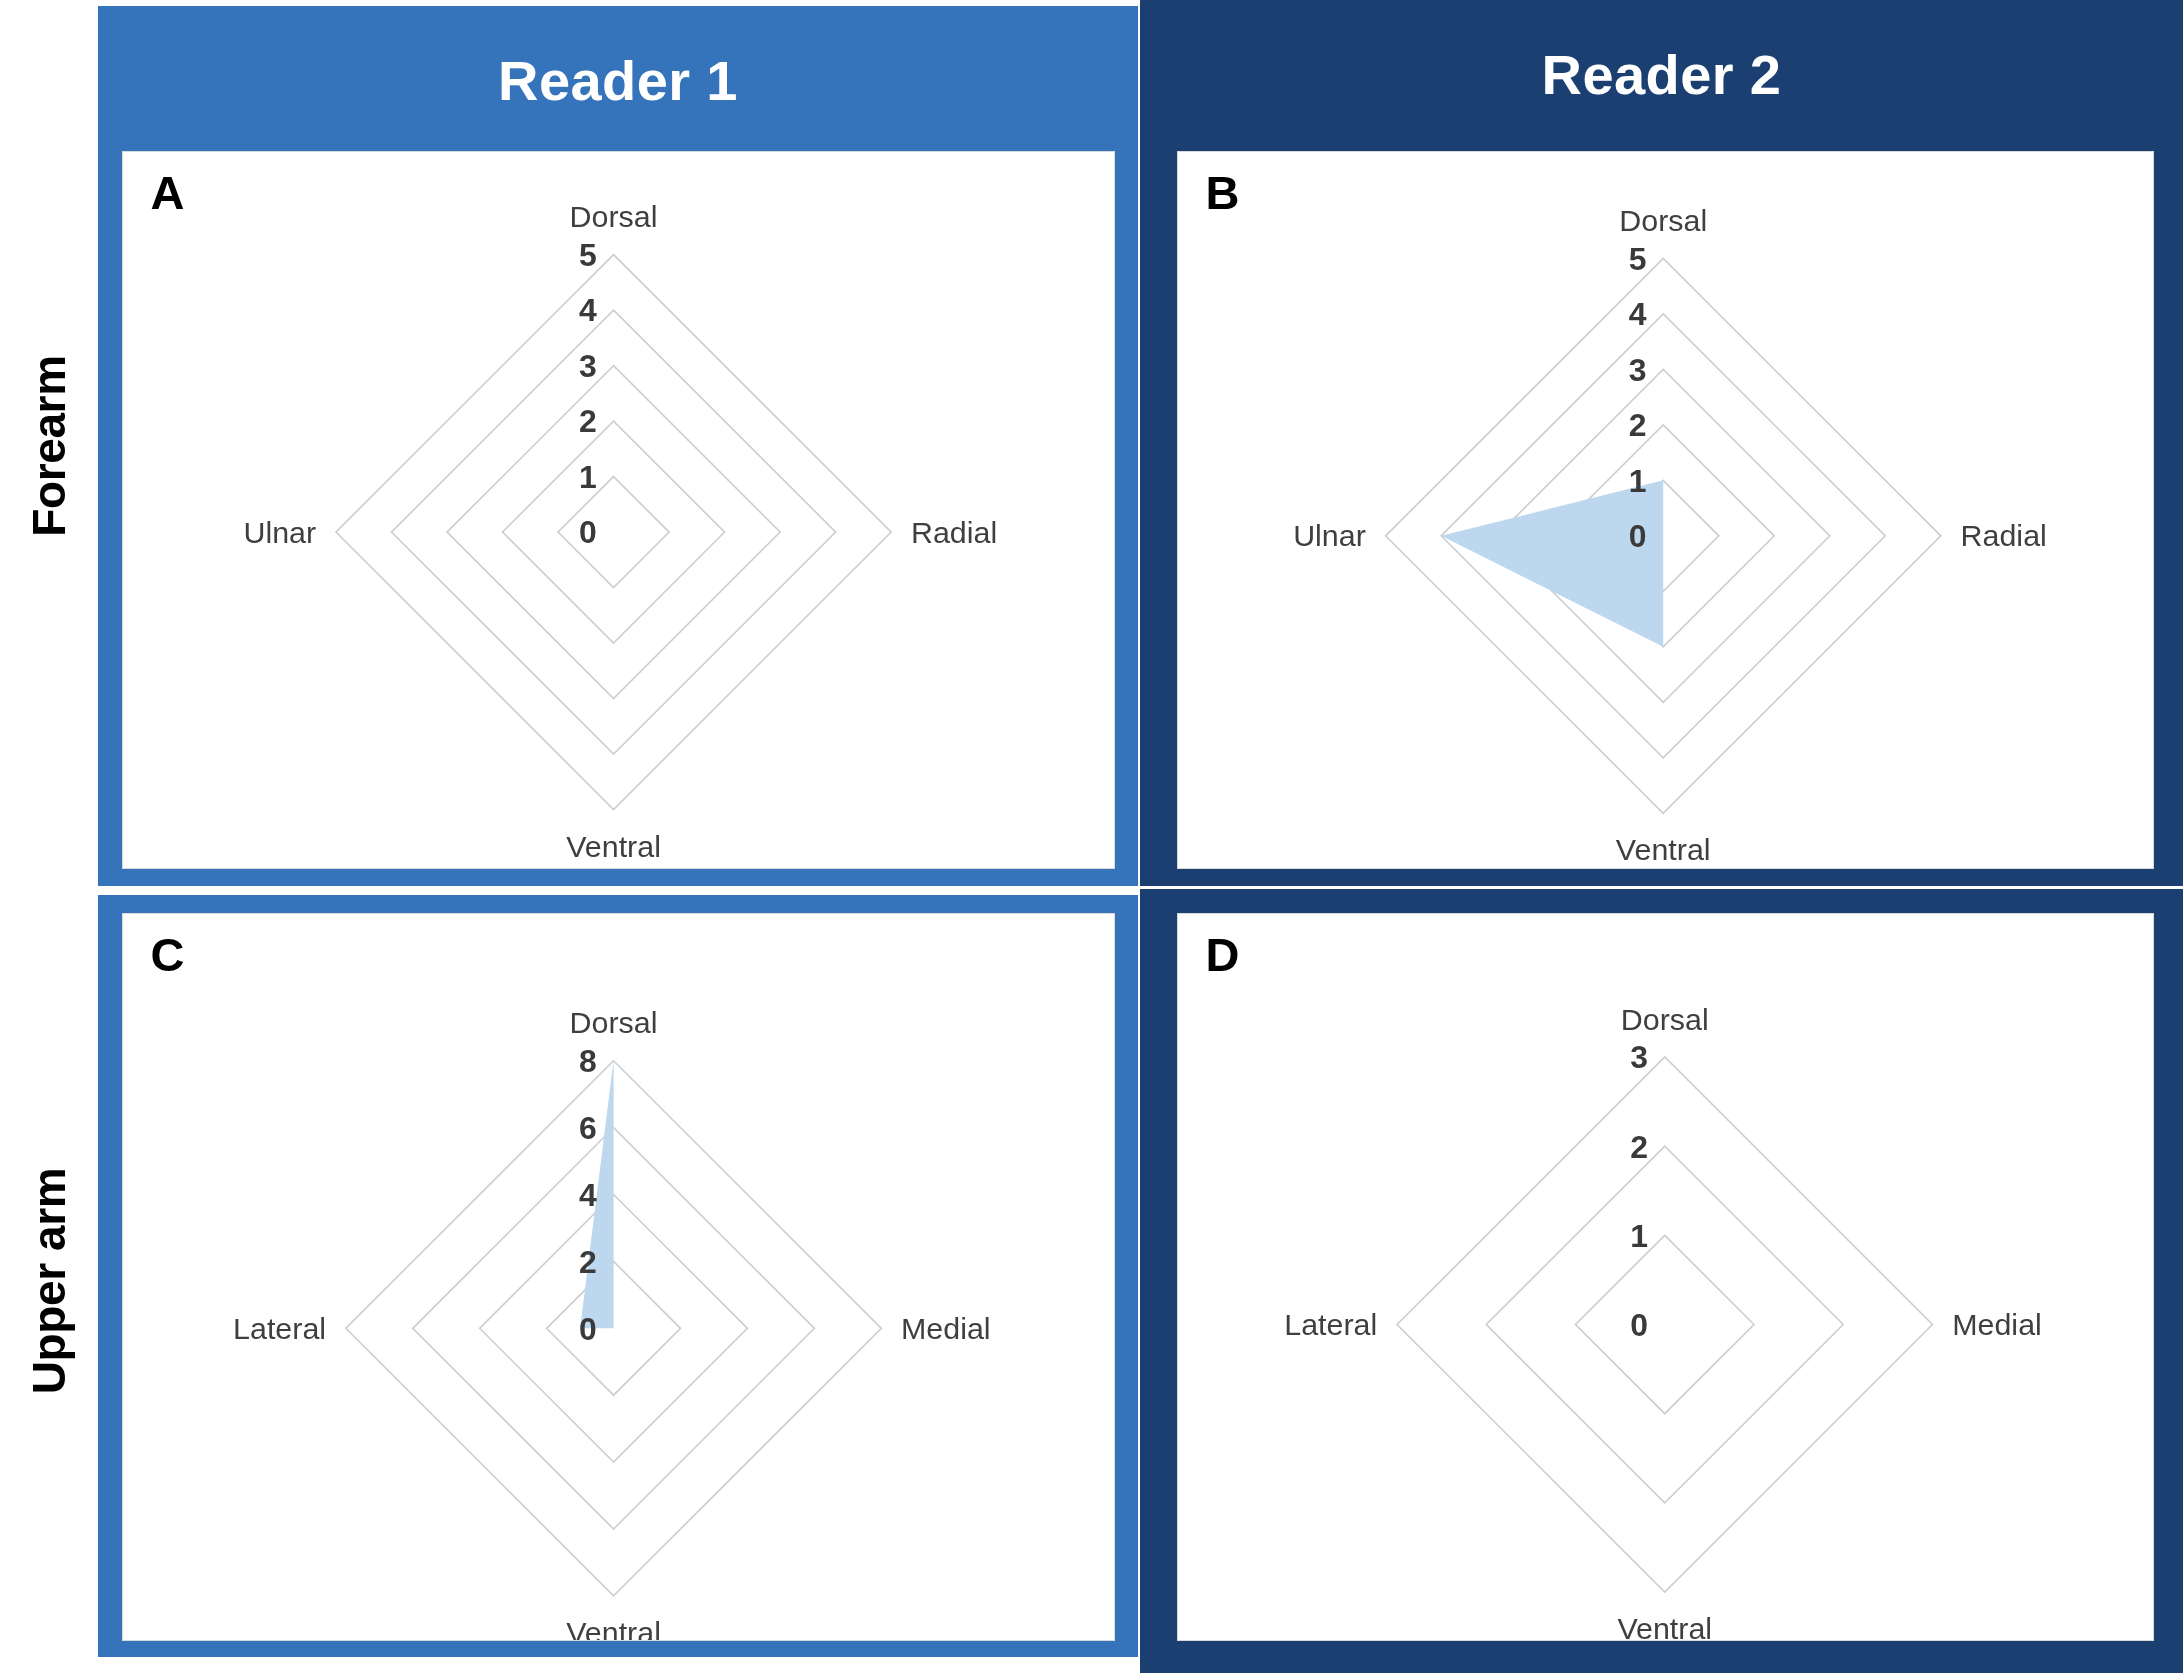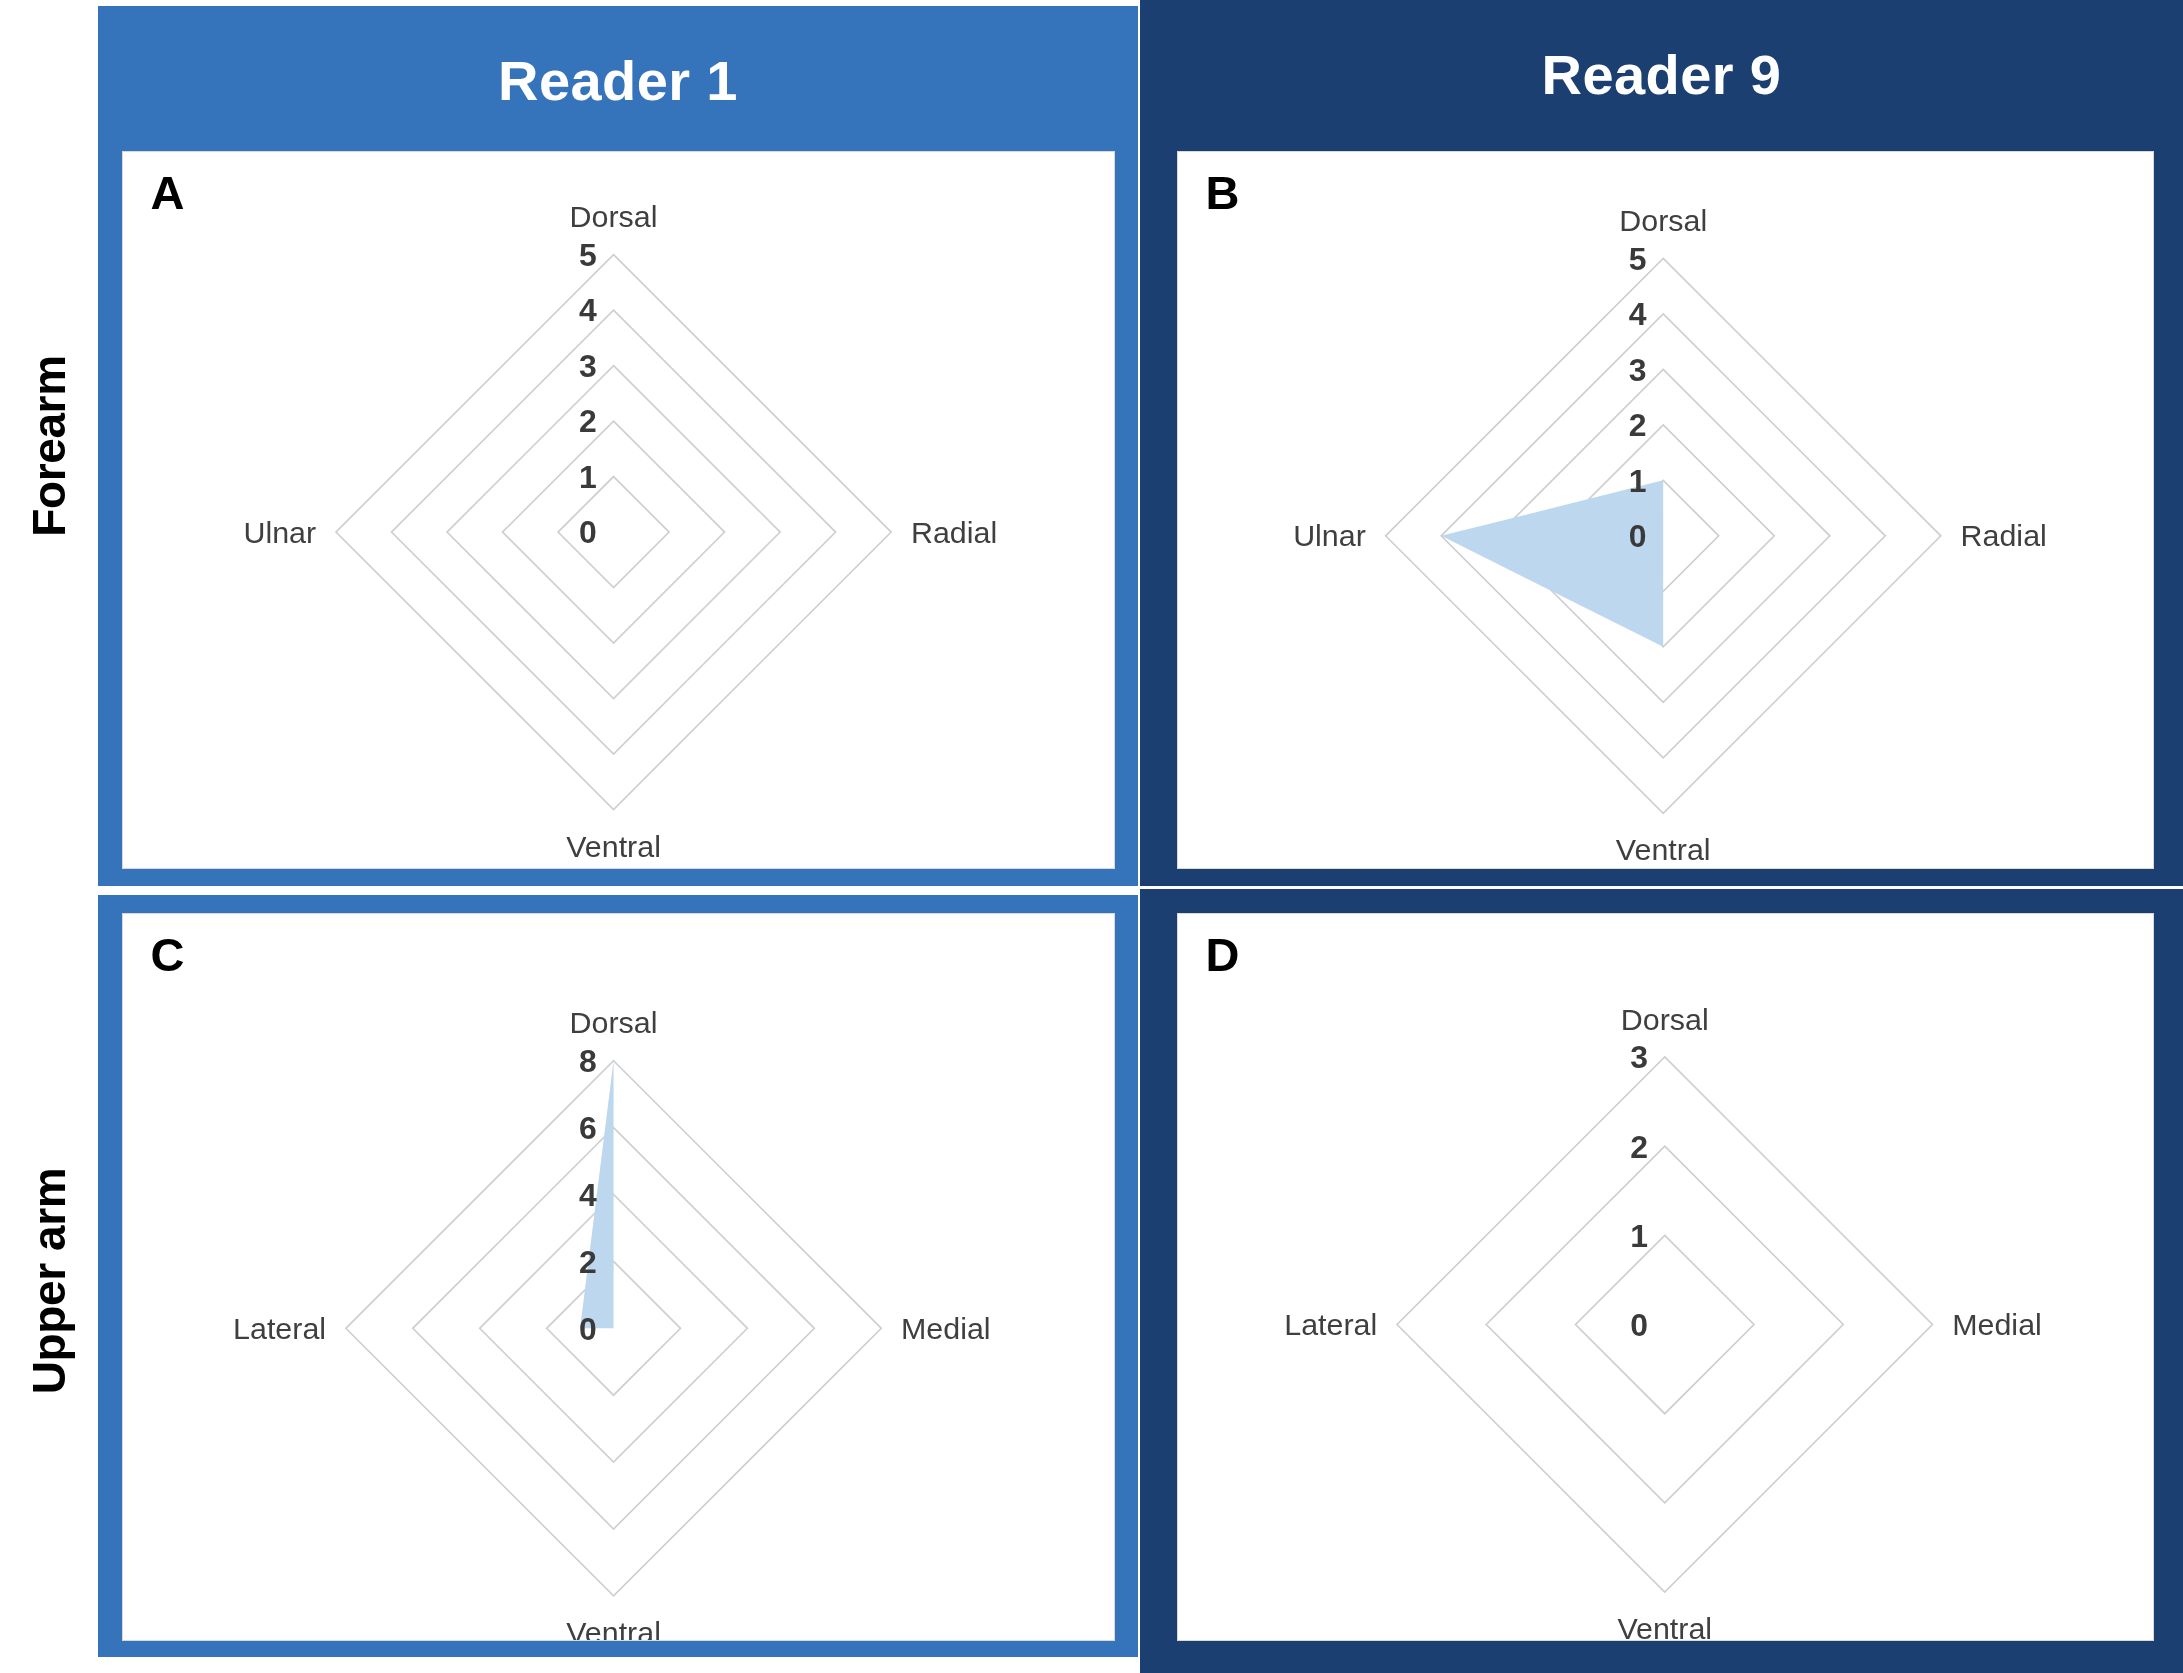--- a/index.html
+++ b/index.html
@@ -115,21 +115,21 @@
   </div>
 
   <div class="quad" id="quad-a">
     <div class="head-title">
       <span>Reader 1</span>
     </div>
   </div>
 
   <div class="quad" id="quad-b">
     <div class="head-title">
-      <span>Reader 9</span>
+      <span>Reader 2</span>
     </div>
   </div>
 
   <div class="quad" id="quad-c"></div>
 
   <div class="quad" id="quad-d"></div>
 
   <div class="card" id="card-a">
     <div class="panel-letter">A</div>
     <div class="radar-wrap">

